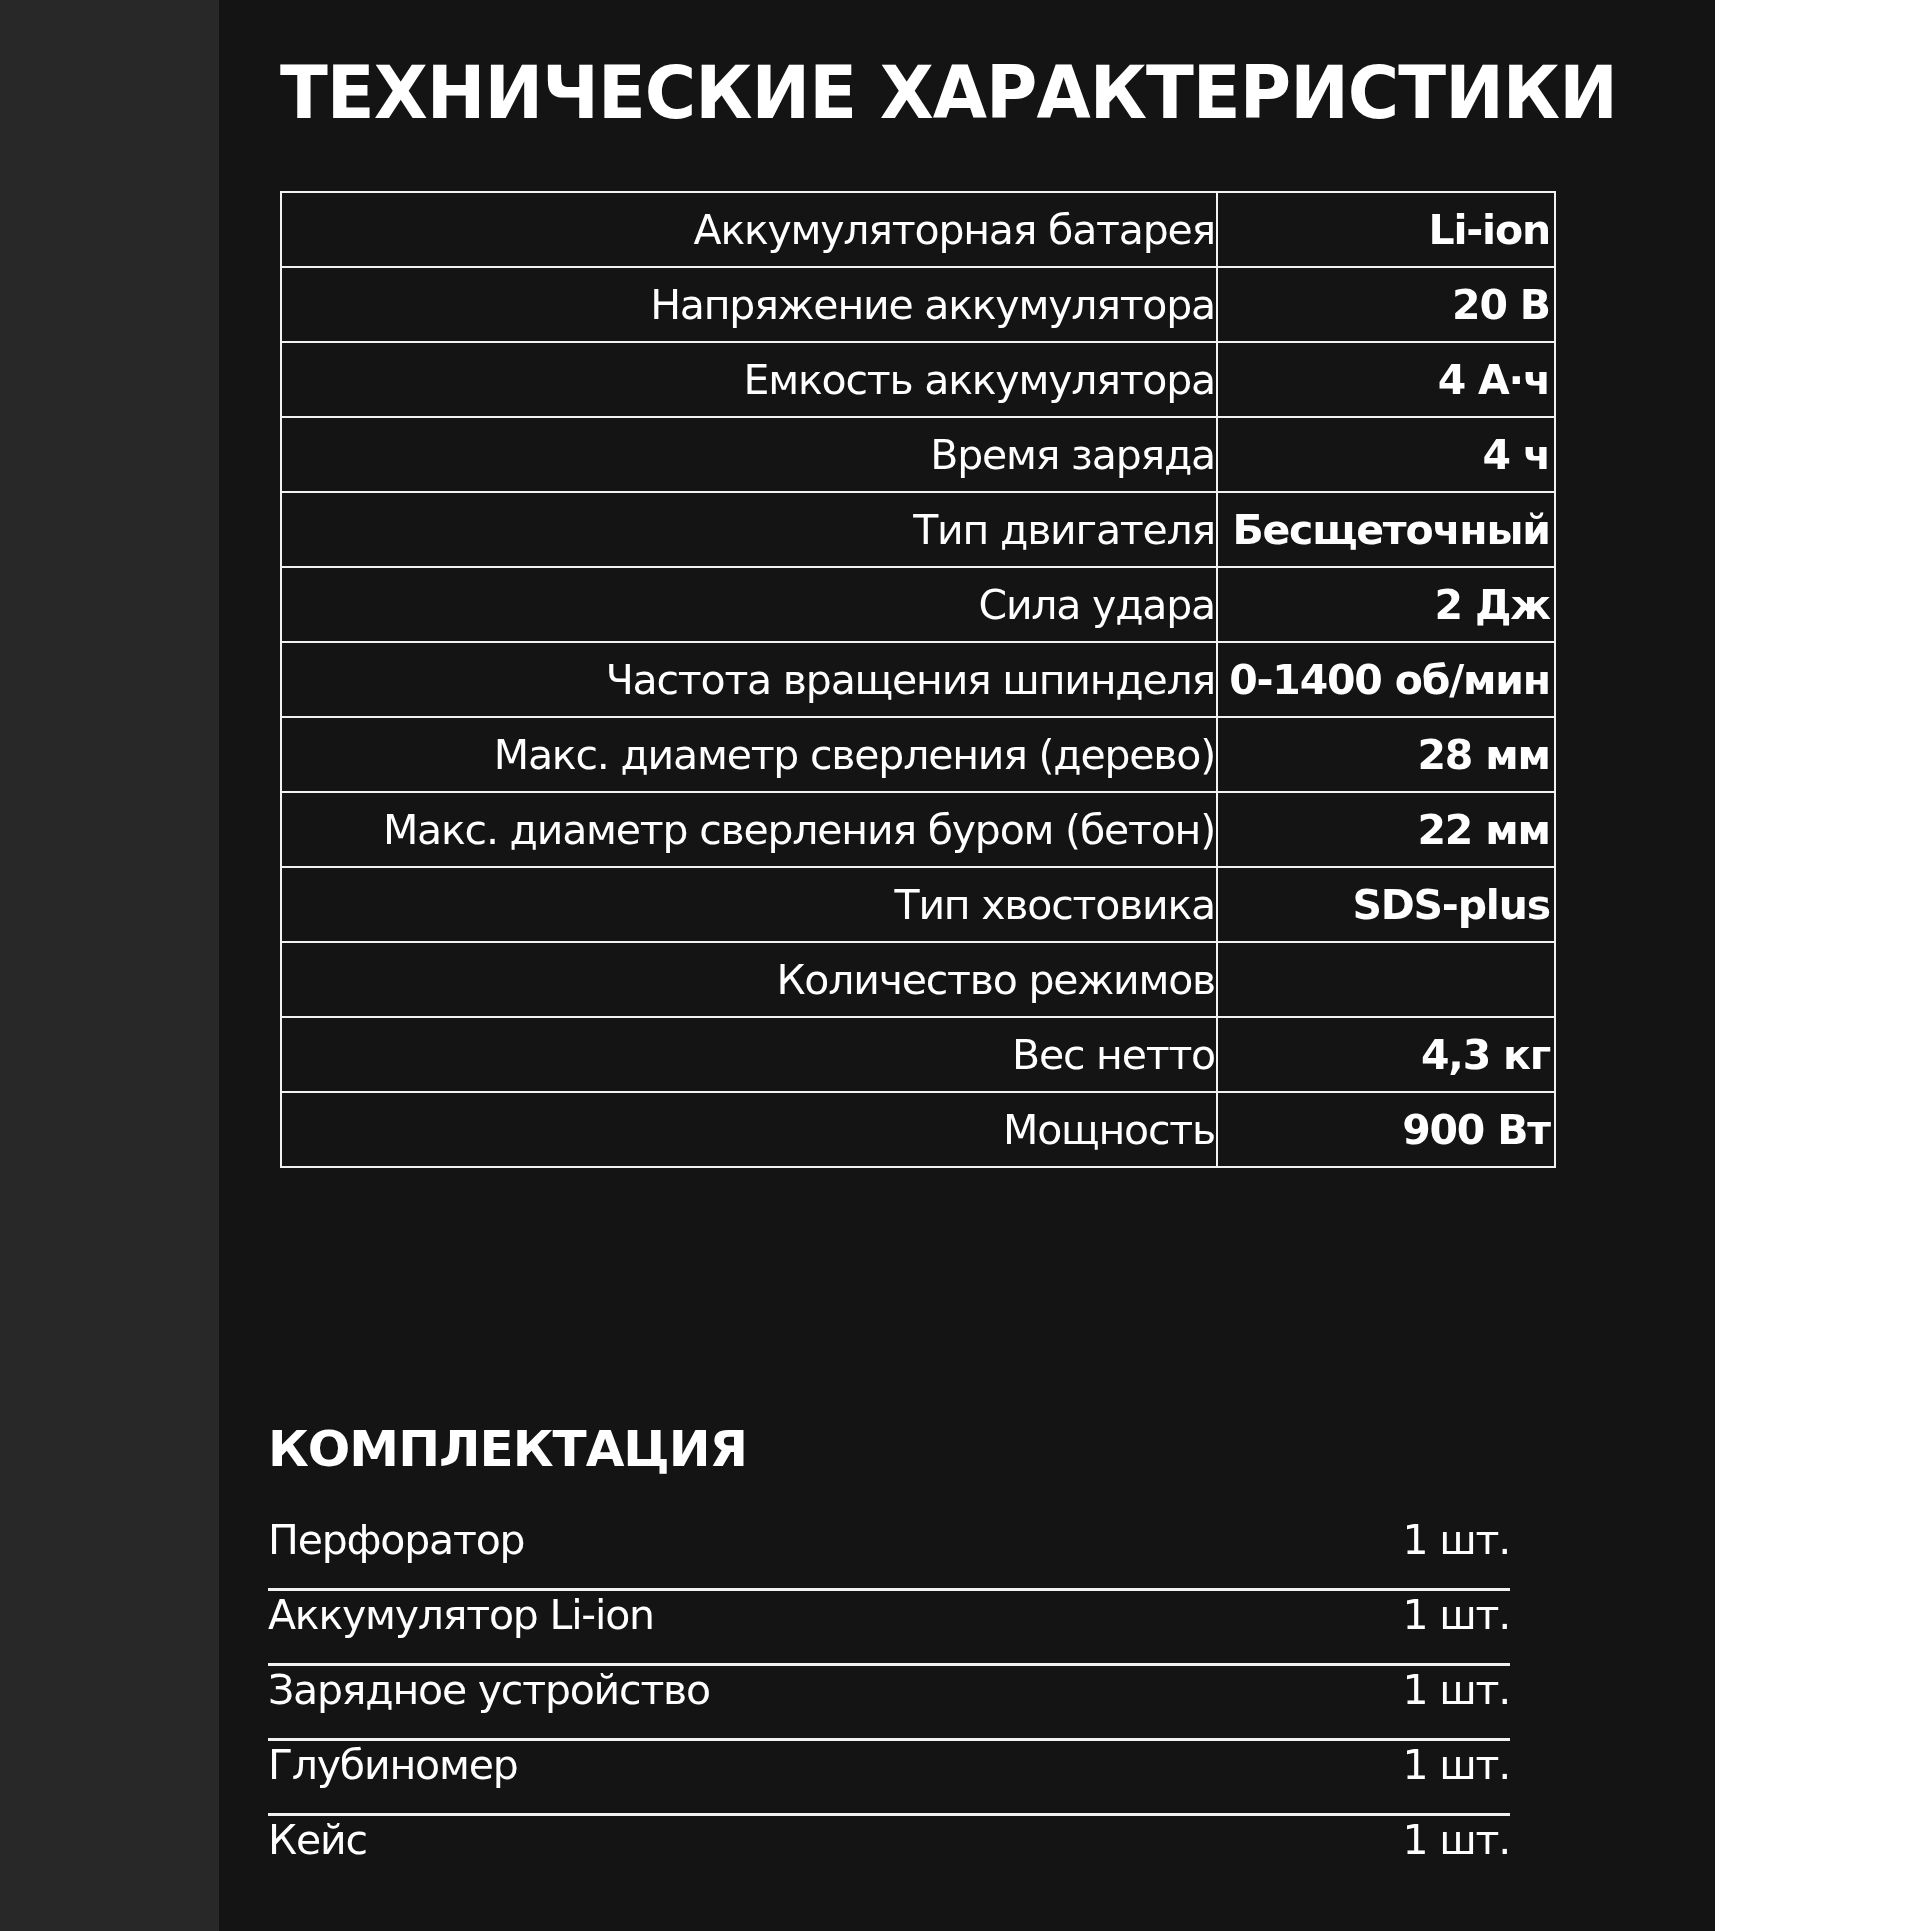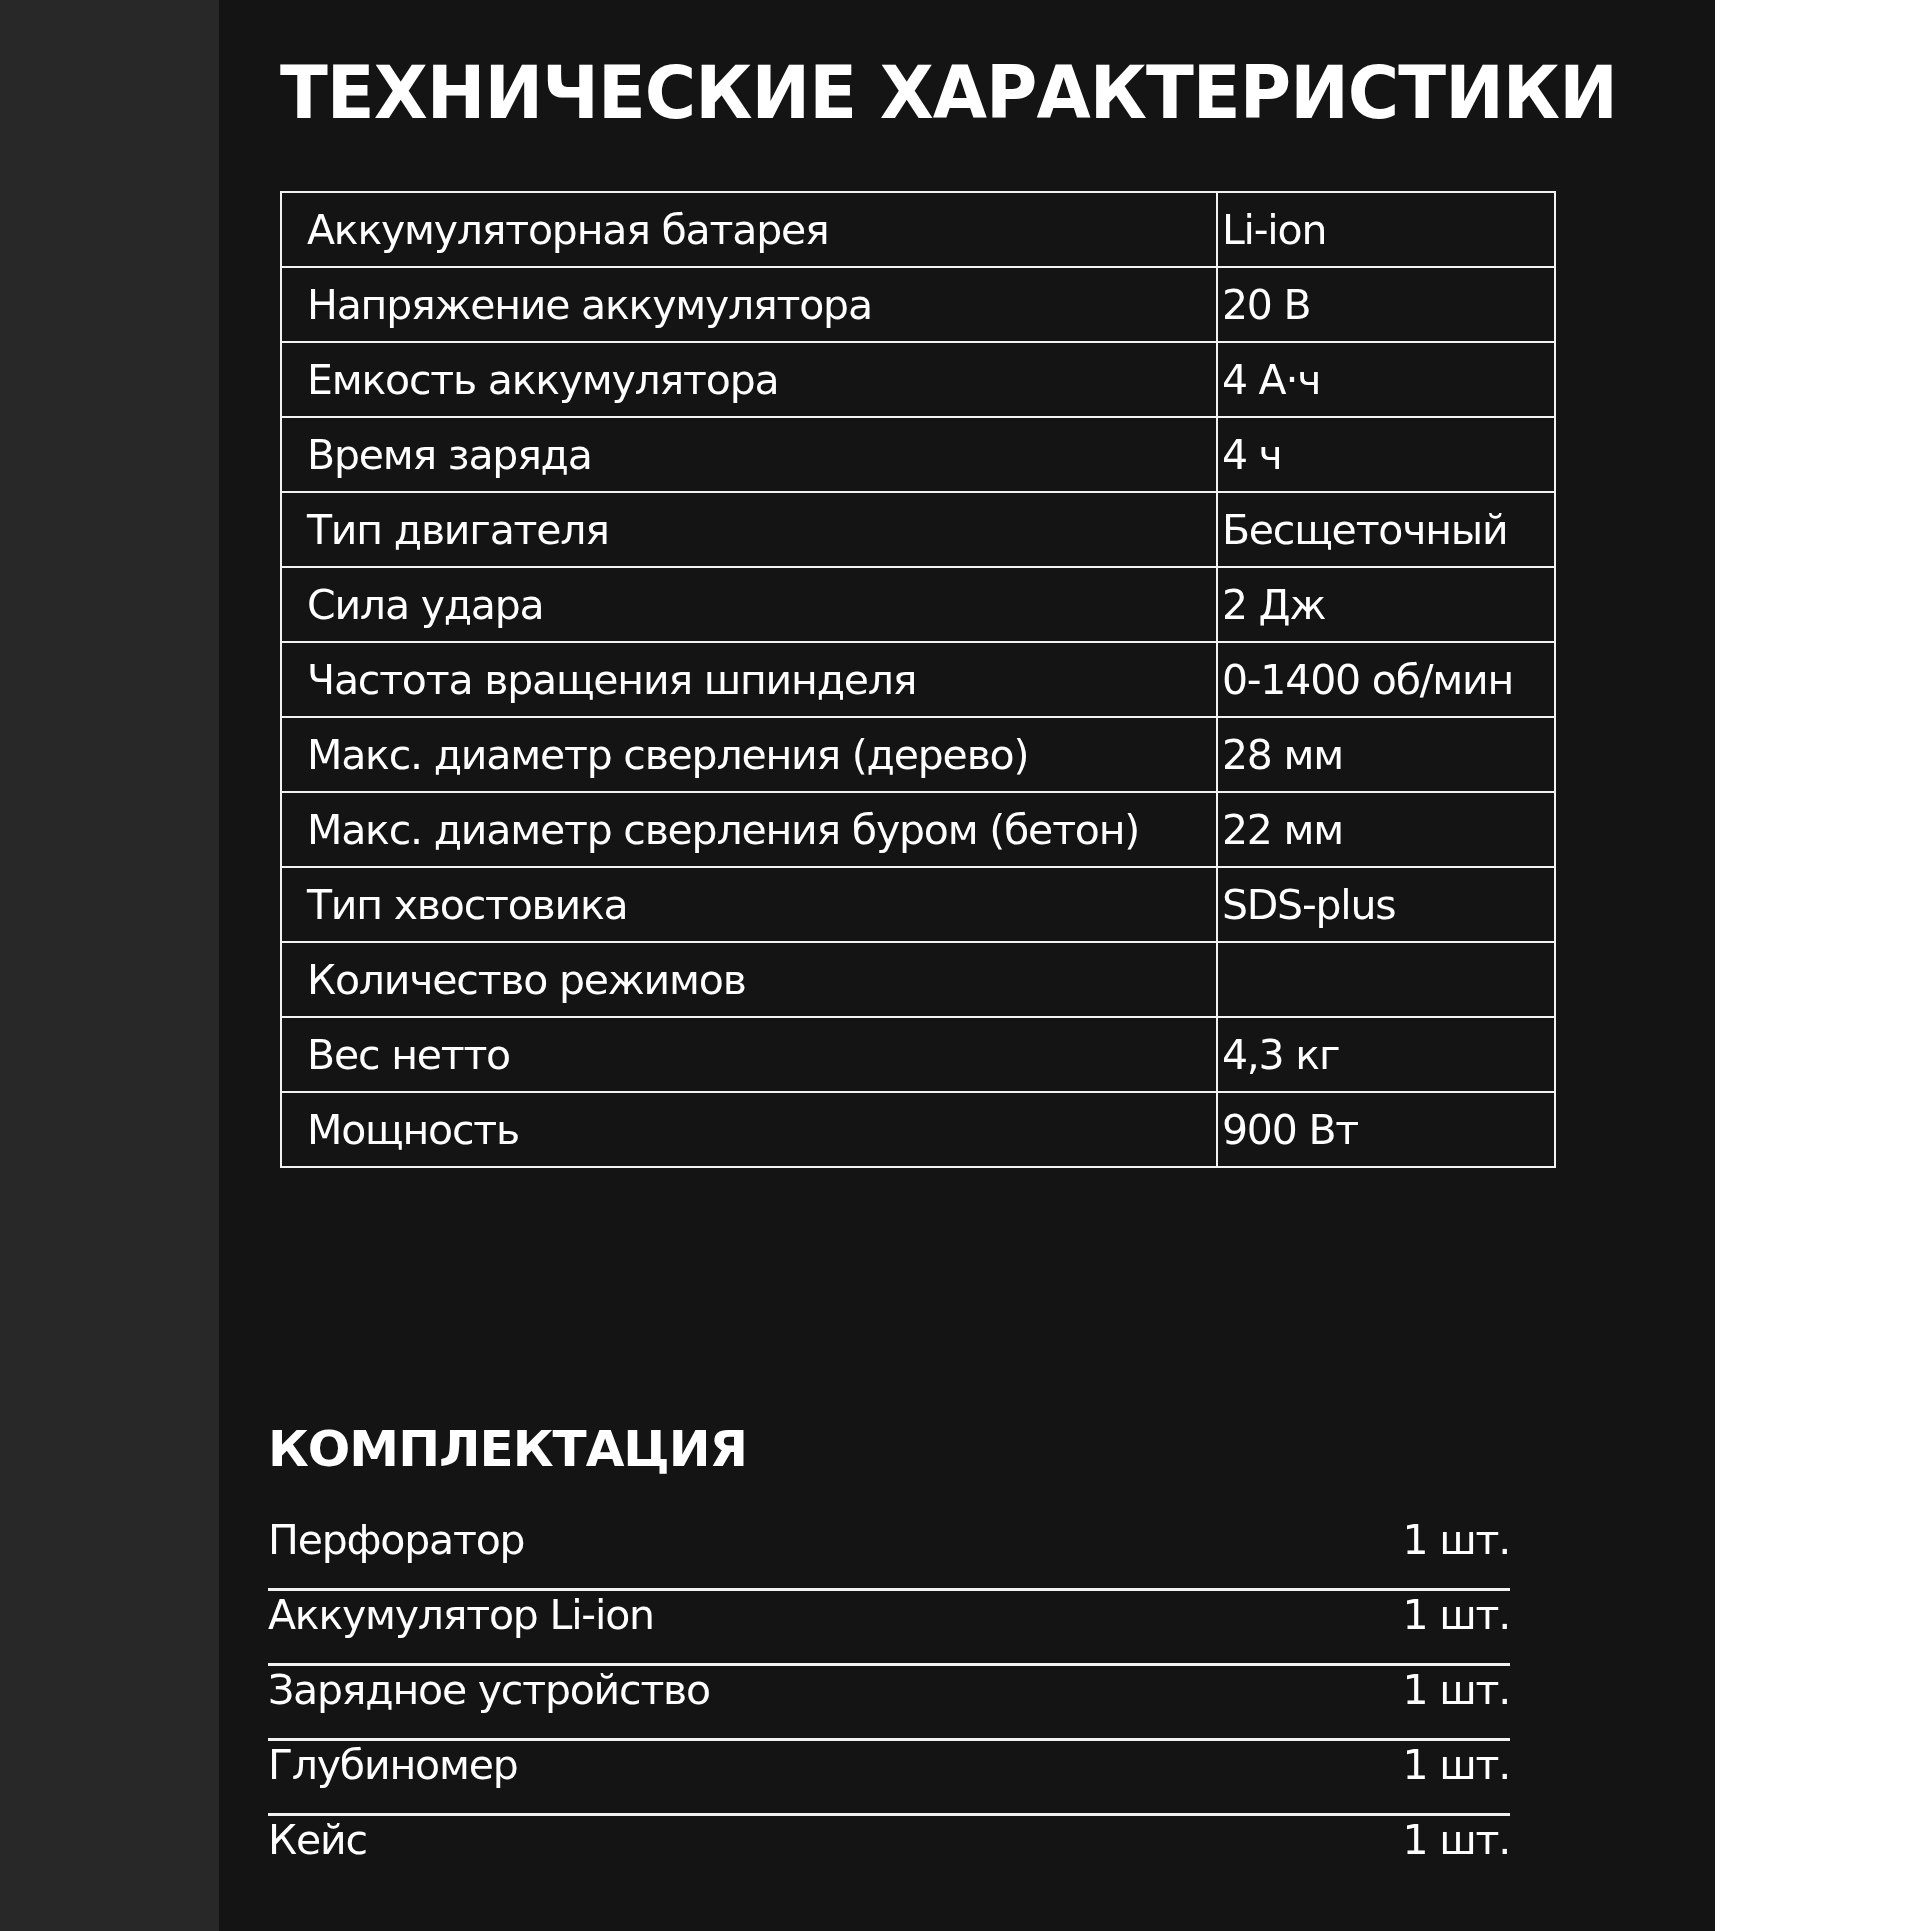--- a/index.html
+++ b/index.html
@@ -25,22 +25,22 @@
   .spec-table {
     position: absolute; left: 280px; top: 191px; width: 1241px;
     border-collapse: collapse; table-layout: fixed;
   }
   .spec-table td {
     border: 2.9px solid #f2f2f2;
     height: 71px; color: #ffffff; font-size: 41px;
     white-space: nowrap; overflow: hidden;
     letter-spacing: -1.2px;
   }
-  .spec-table td.label { width: 908px; padding-left: 25px; text-align: left; }
-  .spec-table td.value { width: 328px; text-align: left; padding: 0 3.9px; }
+  .spec-table td.label { width: 908px; padding-left: 25px; text-align: right; }
+  .spec-table td.value { width: 328px; text-align: right; padding: 0 3.9px; font-weight: bold; }
   .kit-title {
     position: absolute; left: 268px; top: 1424px;
     color: #ffffff; font-weight: bold; font-size: 50px; letter-spacing: -1px;
     white-space: nowrap; line-height: 1;
   }
   .kit-list {
     position: absolute; left: 268px; top: 1516px; width: 1242px;
   }
   .kit-row {
     display: flex; justify-content: space-between; align-items: flex-start;

